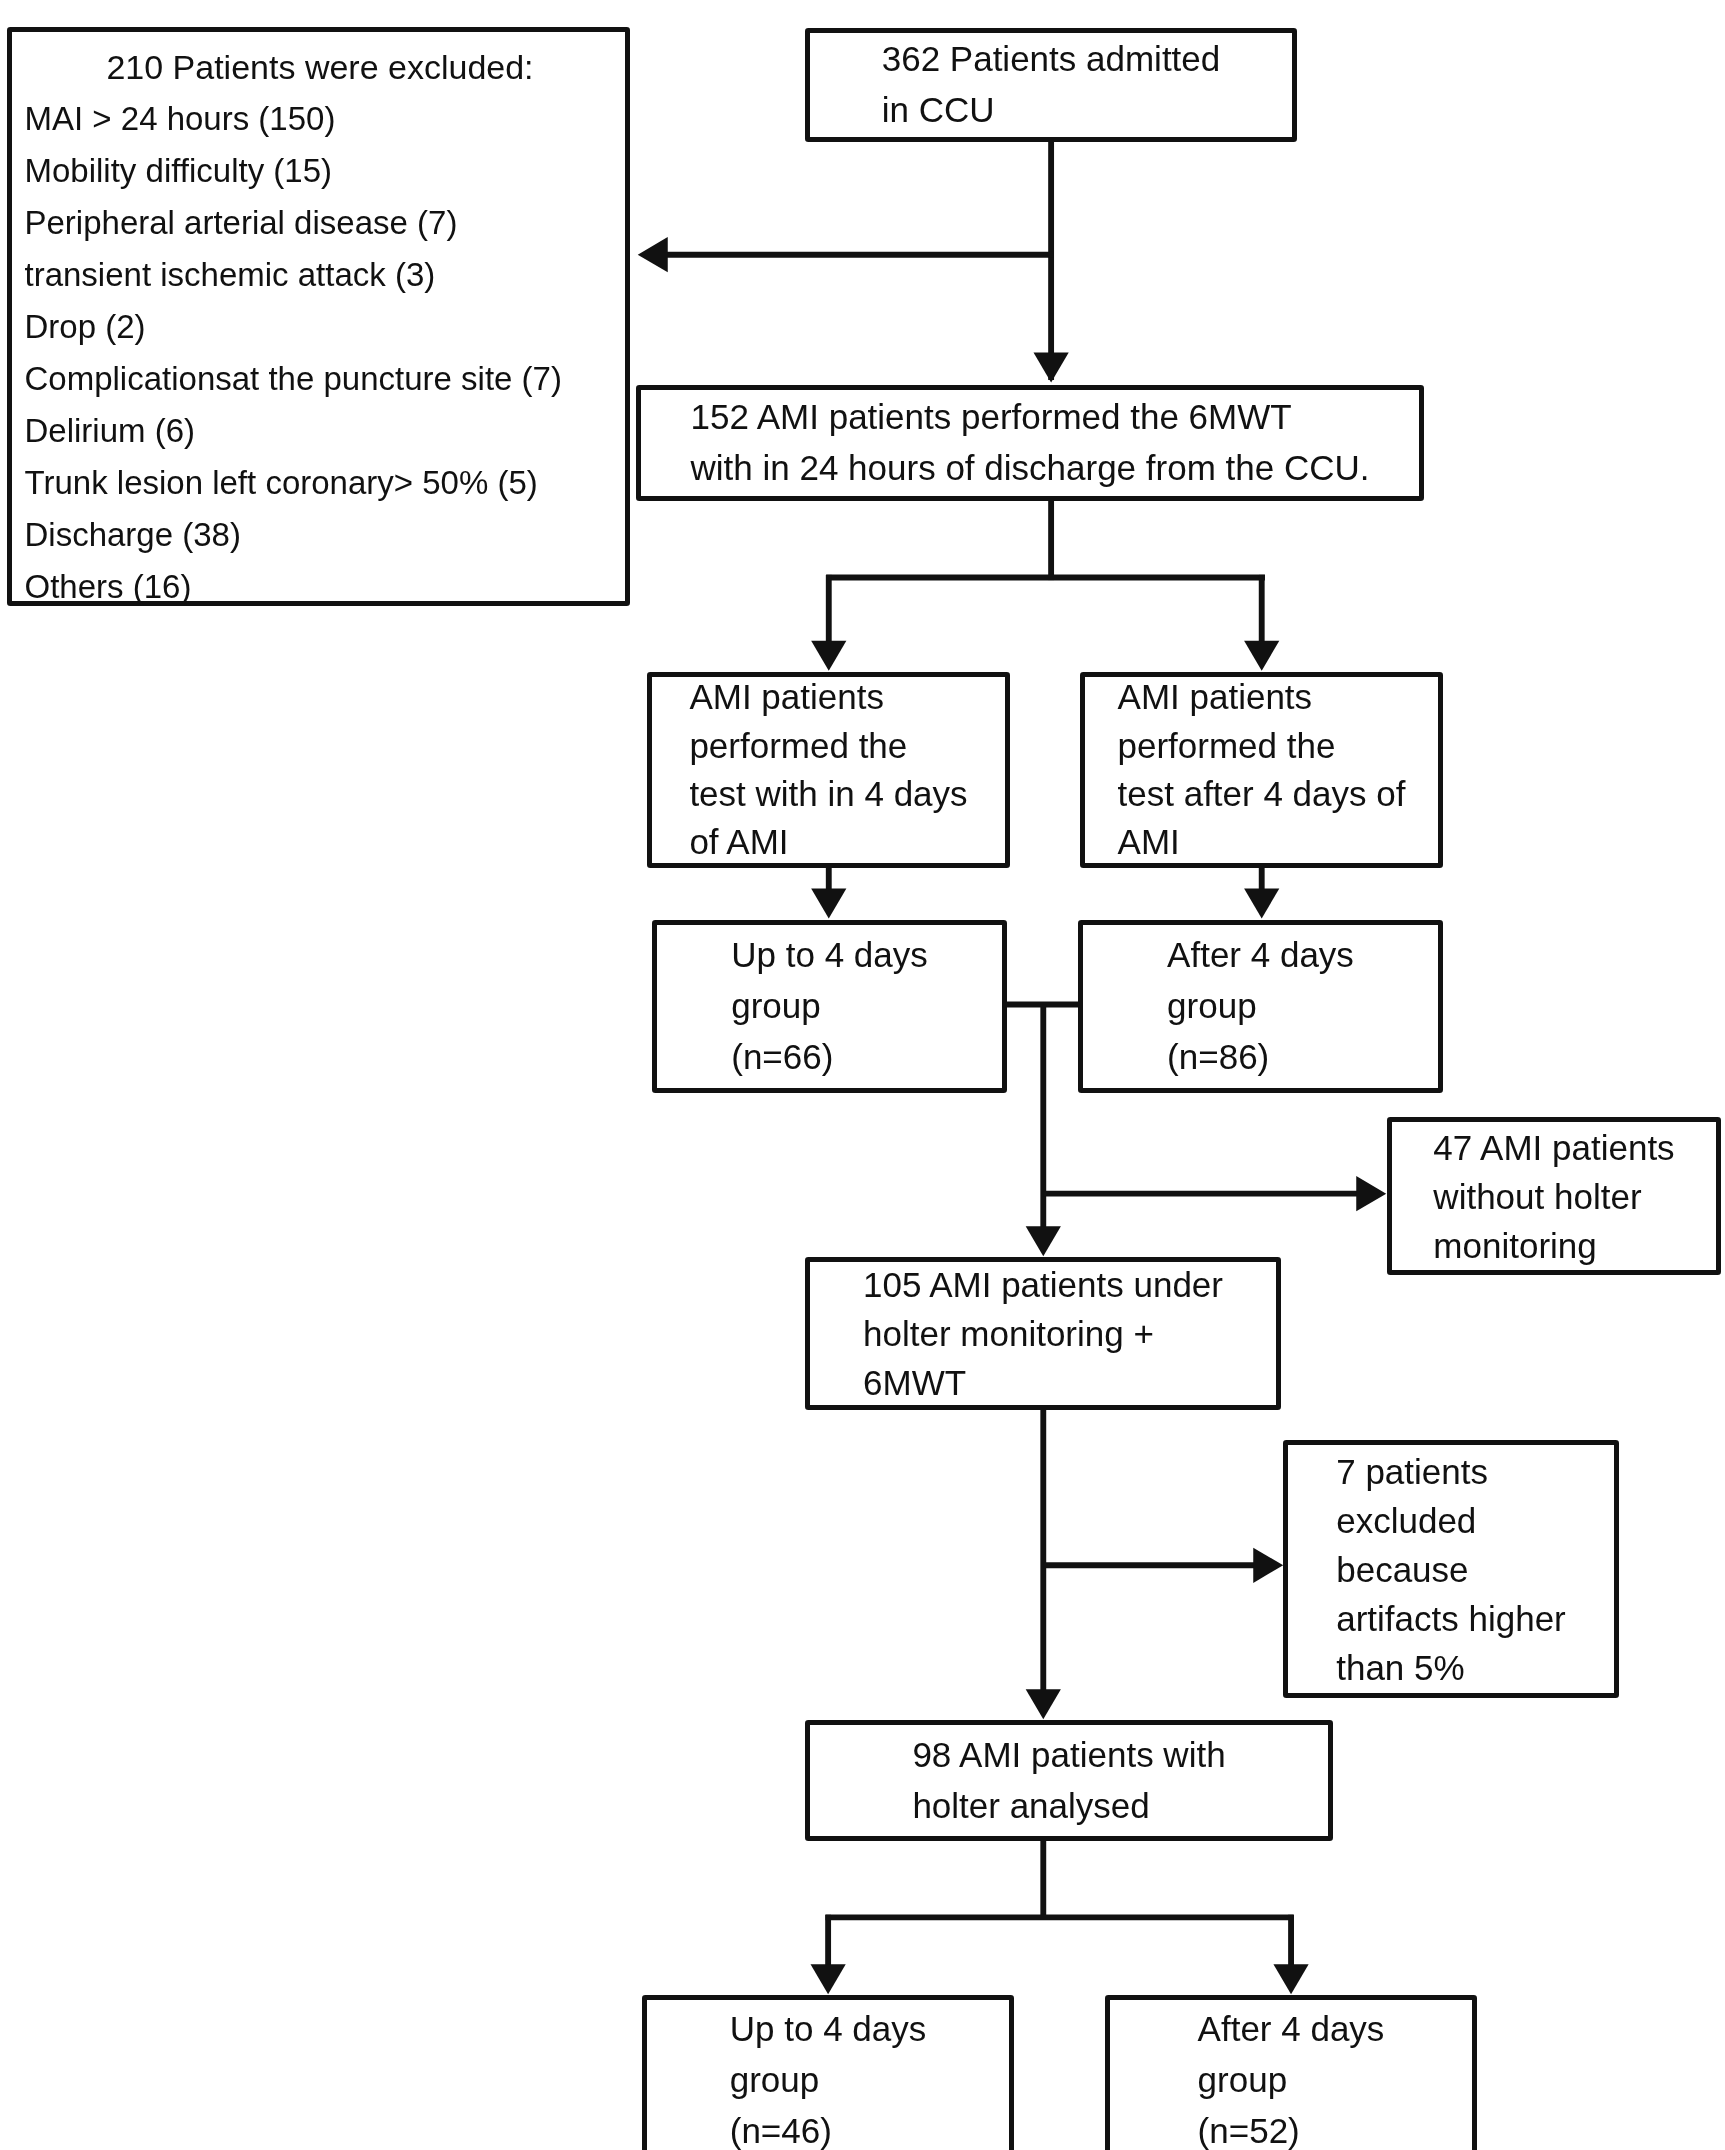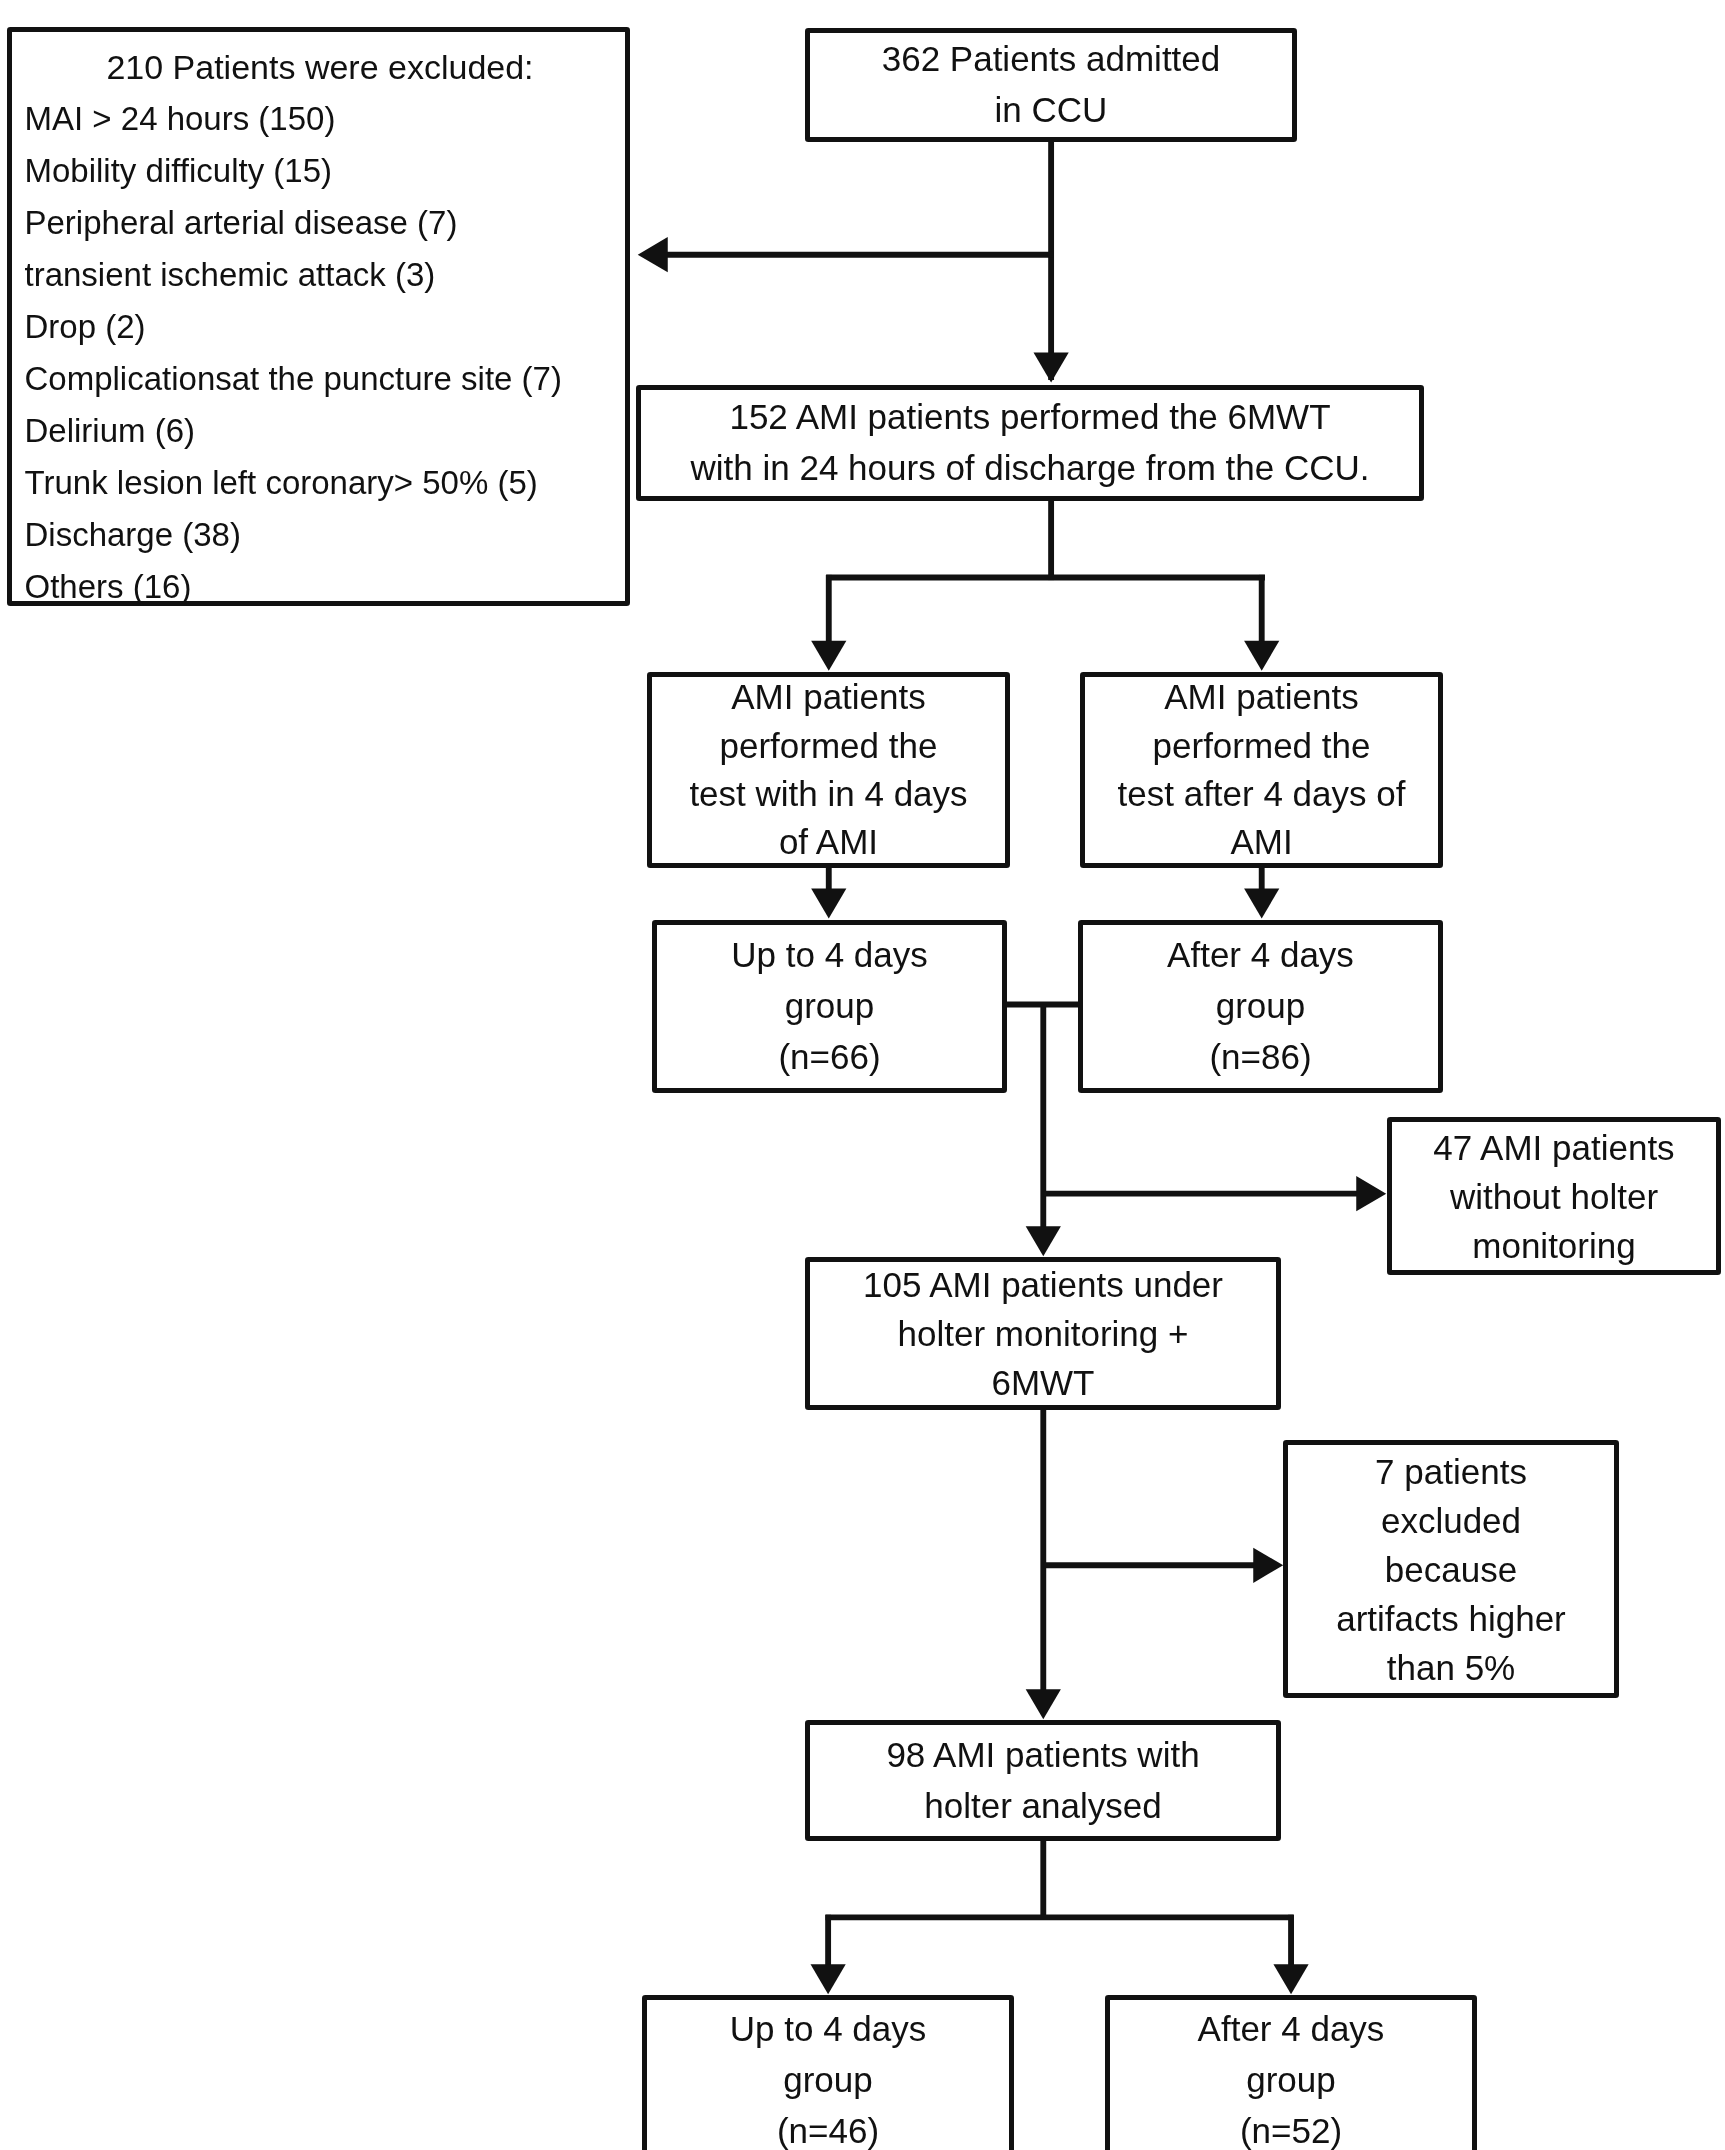--- a/index.html
+++ b/index.html
@@ -17,21 +17,21 @@
   .box{
     position:absolute;
     box-sizing:border-box;
     border:5.9px solid #111111;
     border-radius:3.3px;
     background:#ffffff;
     display:flex;
     flex-direction:column;
     align-items:center;
     justify-content:center;
-    text-align:center;
+    text-align:left;
   }
   .txt{
     white-space:pre-line;
     font-size:35px;
     line-height:1.45;
   }
   
   .b-excluded{left:6.5px;top:6.5px;width:623px;height:579px;justify-content:flex-start;align-items:stretch;text-align:left;padding:9px 9px 0 13px;}
   .b-excluded .ex-title{font-size:34px;line-height:52px;text-align:center;white-space:pre;}
   .b-excluded .item{display:block;font-size:33px;line-height:52px;white-space:pre;}
@@ -41,21 +41,21 @@
   .b-within4 .txt,.b-after4 .txt{line-height:1.38;}
   .b-after4{left:1080px;top:652px;width:363px;height:196px;}
   .b-upto4g{left:652px;top:900px;width:355px;height:173px;}
   .b-after4g{left:1078px;top:900px;width:365px;height:173px;}
   .b-47{left:1387px;top:1097px;width:334px;height:158px;}
   .b-47 .txt{line-height:1.4;}
   .b-105{left:805px;top:1237px;width:476px;height:153px;}
   .b-105 .txt{line-height:1.4;}
   .b-7{left:1283px;top:1420px;width:336px;height:258px;}
   .b-7 .txt{line-height:1.4;}
-  .b-98{left:805px;top:1700px;width:476px;height:121px;}
+  .b-98{left:805px;top:1700px;width:528px;height:121px;}
   .b-upto4f{left:642px;top:1975px;width:372px;height:171px;}
   .b-after4f{left:1105px;top:1975px;width:372px;height:171px;}
 </style>
 </head>
 <body>
 
 <div class="canvas">
 
   <svg class="connectors" viewBox="0 0 2647 3299" xmlns="http://www.w3.org/2000/svg" fill="none" stroke="#111111" stroke-width="9">
 

